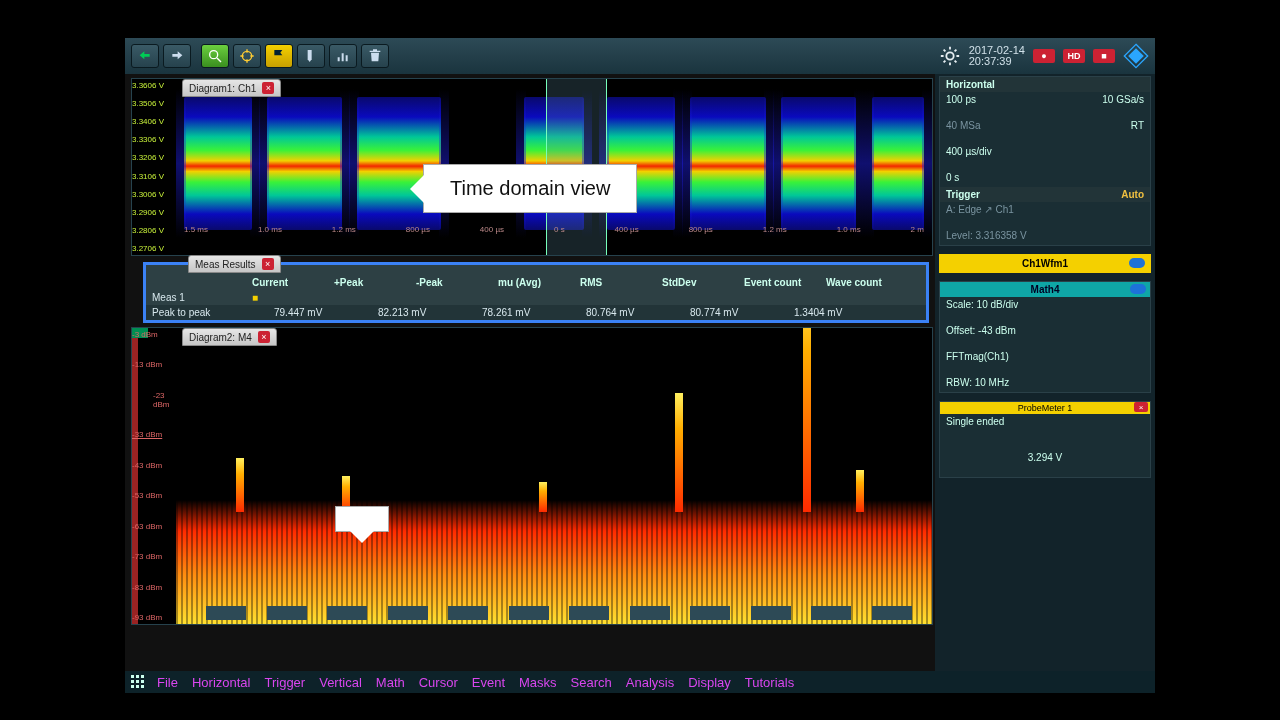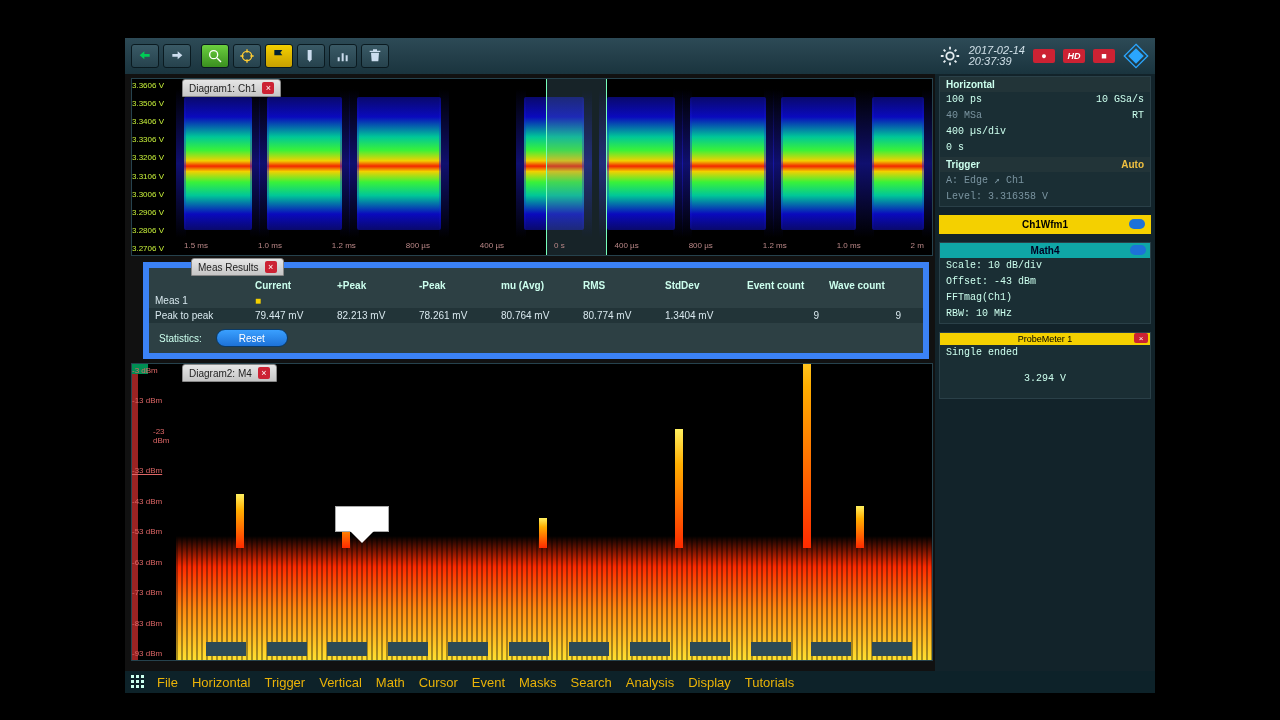--- a/index.html
+++ b/index.html
@@ -3,40 +3,40 @@
 <meta charset="utf-8">
 <style>
   * { box-sizing: border-box; margin: 0; padding: 0; }
   html, body { width: 1280px; height: 720px; background: #000; font-family: Arial, sans-serif; overflow: hidden; }
   .stage { position: absolute; left: 125px; top: 38px; width: 1030px; height: 655px; background: #111; }
   
   .toolbar { position: absolute; left: 0; top: 0; right: 0; height: 36px; background: linear-gradient(#2d4a56,#1a343e); display: flex; align-items: center; padding: 0 6px; }
   .tool-btn { width: 28px; height: 24px; margin-right: 4px; border: 1px solid #0a1a20; border-radius: 3px; background: linear-gradient(#3a5a66,#26424d); display: flex; align-items: center; justify-content: center; color: #cfe; font-size: 13px; cursor: pointer; }
   .tool-btn.green { background: linear-gradient(#6bcf3f,#3a8f1f); color:#fff; }
   .tool-btn svg { width: 16px; height: 16px; }
-  .toolbar-right { margin-left: auto; display: flex; align-items: center; gap: 8px; color: #d0e0e8; font-size: 11px; font-style: italic; }
+  .toolbar-right { margin-left: auto; display: flex; align-items: center; gap: 8px; color: #d0e0e8; font-size: 11px; }
   .gear { width: 22px; height: 22px; }
   .clock { line-height: 1; text-align: left; }
   .badge { width: 22px; height: 14px; font-size: 9px; font-weight: bold; color:#fff; display:flex; align-items:center; justify-content:center; border-radius:2px; }
   .badge.red { background:#c23; }
   .logo { width: 26px; height: 26px; }
   
   .main { position:absolute; left:0; top:36px; width:810px; bottom:22px; }
   .side { position:absolute; right:0; top:36px; width:220px; bottom:22px; background:#12232a; display:flex; flex-direction:column; gap:8px; padding-top:2px; }
-  .bottombar { position:absolute; left:0; right:0; bottom:0; height:22px; background:#0d2229; display:flex; align-items:center; color:#eab308; font-size:13px; padding-left:6px; }
+  .bottombar { position:absolute; left:0; right:0; bottom:0; height:22px; background:#0d2229; display:flex; align-items:center; color:#d946ef; font-size:13px; padding-left:6px; }
   .grip { width:18px; height:14px; display:grid; grid-template-columns:repeat(3,3px); grid-template-rows:repeat(3,3px); gap:2px; margin-right:8px; }
   .grip span { background:#cfe; }
   .bottombar .mi { margin-right:14px; }
   
   .diagram { position:relative; background:#000; border:1px solid #26424d; margin-left:6px; margin-right:2px; }
   .diagram .scale { position:absolute; left:0; top:0; bottom:0; width:44px; display:flex; flex-direction:column; justify-content:space-between; font-size:8px; color:#c7f03a; padding:2px 0; background:rgba(0,0,0,.3); z-index:3; }
   .diagram .plot { position:absolute; left:44px; right:0; top:0; bottom:0; overflow:hidden; }
   .diagram .tab { position:absolute; left:50px; top:0; height:18px; background:linear-gradient(#e6e6e6,#c6c6c6); border:1px solid #888; border-radius:3px 3px 0 0; font-size:10px; color:#222; padding:1px 6px; display:flex; align-items:center; gap:6px; z-index:4; }
   .close-x { width:12px; height:12px; background:#c23; color:#fff; font-size:9px; display:flex; align-items:center; justify-content:center; border-radius:2px; }
-  .diagram .xticks { position:absolute; left:44px; right:0; bottom:0; height:14px; display:flex; justify-content:space-between; font-size:8px; color:#b88; padding:0 8px; z-index:3; }
+  .diagram .xticks { position:absolute; left:44px; right:0; bottom:16px; height:14px; display:flex; justify-content:space-between; font-size:8px; color:#b88; padding:0 8px; z-index:3; }
   
   .burst { position:absolute; top:10%; bottom:14%; border-radius:2px; background:
     linear-gradient(to bottom,
       rgba(10,10,120,.9) 0%,
       rgba(10,10,200,.95) 15%,
       rgba(0,210,160,.95) 30%,
       rgba(60,255,60,.95) 40%,
       rgba(255,220,0,.95) 48%,
       rgba(255,40,0,.95) 52%,
       rgba(255,220,0,.95) 56%,
@@ -48,33 +48,33 @@
   }
   .burst::before, .burst::after { content:""; position:absolute; top:-6%; bottom:-6%; width:10px; background:linear-gradient(to bottom,transparent,rgba(30,30,220,.5),transparent); }
   .burst::before{ left:-8px;} .burst::after{ right:-8px;}
   .cursorband { position:absolute; top:0; bottom:0; background:rgba(90,140,160,.25); border-left:1px solid #7fb; border-right:1px solid #7fb; z-index:2; }
   
   .fire-base { position:absolute; left:0; right:0; bottom:0; height:42%; background:linear-gradient(to top,#ffe030 0%,#ff8c10 40%,#ff2a00 75%,rgba(255,42,0,0) 100%); }
   .fire-noise { position:absolute; left:0; right:0; bottom:0; height:44%; background:repeating-linear-gradient(90deg,rgba(0,0,0,.35) 0 2px,transparent 2px 5px); mix-blend-mode:multiply; }
   .spike { position:absolute; bottom:38%; width:8px; background:linear-gradient(to top,#ff2a00,#ffae00 70%,#fff060); }
   .tickbox { position:absolute; bottom:4px; width:40px; height:14px; background:#2d4a56; }
   
-  .meas { margin:6px 6px 4px 18px; background:#2d4044; border:6px solid #3b82f6; position:relative; }
+  .meas { margin:6px 6px 4px 18px; background:#2d4044; border:3px solid #3b82f6; position:relative; }
   .meas .tab { position:absolute; left:42px; top:-10px; height:18px; background:linear-gradient(#e6e6e6,#c6c6c6); border:1px solid #888; border-radius:3px 3px 0 0; font-size:10px; color:#222; padding:1px 6px; display:flex; align-items:center; gap:6px; }
   .meas-head, .meas-row { display:grid; grid-template-columns:100px repeat(8,82px); font-size:10px; color:#d8e8ee; }
   .meas-head { padding:12px 6px 2px 6px; font-weight:bold; color:#cfe; }
   .meas-row { padding:2px 6px; }
-  .meas-row.b { background:#223438; }
+  .meas-row.b { background:#223438;gap:22px; }
   .meas-row .r { text-align:right; padding-right:10px; }
   .meas-foot { display:flex; align-items:center; gap:14px; padding:6px 10px; font-size:10px; color:#cfe; }
   .reset-btn { width:72px; height:18px; background:linear-gradient(#3aa0ff,#1d72d8); border:1px solid #0a3a66; border-radius:9px; color:#fff; font-size:10px; display:flex; align-items:center; justify-content:center; }
   
   .card { margin:0 4px; background:#1a2e34; border:1px solid #2a4048; font-size:10px; color:#cfe; position:relative; }
   .card .hdr { padding:2px 6px; font-weight:bold; background:#223438; display:flex; justify-content:space-between; }
-  .card .body { padding:2px 6px 4px 6px; display:grid; grid-template-columns:1fr 1fr; row-gap:5px;font-family:Liberation Mono, monospace; }
+  .card .body { padding:2px 6px 4px 6px; display:grid; grid-template-columns:1fr 1fr; row-gap:15px; }
   .card.ch1 { border:2px solid #f4d000; }
   .card.ch1 .hdr { background:#f4d000; color:#000; justify-content:center; position:relative; }
   .card.math .hdr { background:#0fa6a6; color:#002; justify-content:center; position:relative; }
   .pm-hdr { height:12px; background:#f4d000; color:#000; font-size:9px; display:flex; align-items:center; justify-content:center; position:relative;text-align:center; }
   .pm-x { position:absolute; right:2px; top:0; width:14px; height:10px; background:#c23; color:#fff; font-size:8px; display:flex; align-items:center; justify-content:center; border-radius:2px; }
   .pill { position:absolute; right:4px; top:2px; width:16px; height:10px; border-radius:5px; background:#1d72d8; }
   .auto { color:#f0c040; }
   .dim { color:#7a94a0; }
   
   .callout { position:absolute; background:#fff; color:#111; font-size:20px; padding:12px 26px; border:1px solid #aaa; z-index:10; }
@@ -222,24 +222,20 @@
           <div>Peak to peak</div>
           <div>79.447 mV</div>
           <div>82.213 mV</div>
           <div>78.261 mV</div>
           <div>80.764 mV</div>
           <div>80.774 mV</div>
           <div>1.3404 mV</div>
           <div class="r">9</div>
           <div class="r">9</div>
         </div>
-      <div class="meas-foot">
-        <span>Statistics:</span>
-        <div class="reset-btn">Reset</div>
-      </div>
     </div>
 
     <div class="diagram" style="height:298px;margin-top:2px">
       <div class="yt-left"></div>
       <div class="yt-top"></div>
       <div class="tab">
         <span>Diagram2: M4</span>
         <span class="close-x">×</span>
       </div>
       <div class="scale" id="d2y">
@@ -271,20 +267,24 @@
           <div class="tickbox" style="left: 44%;"></div>
           <div class="tickbox" style="left: 52%;"></div>
           <div class="tickbox" style="left: 60%;"></div>
           <div class="tickbox" style="left: 68%;"></div>
           <div class="tickbox" style="left: 76%;"></div>
           <div class="tickbox" style="left: 84%;"></div>
           <div class="tickbox" style="left: 92%;"></div>
         </div>
     </div>
 
+    <div class="callout top" style="left:298px; top:90px">
+      <span>Time domain view</span>
+      <div class="arrow"></div>
+    </div>
     <div class="callout bot" style="left:210px; top:432px">
       <div class="arrow"></div>
     </div>
   </div>
 
   <div class="side">
     <div class="card">
       <div class="hdr">
           <span>Horizontal</span>
         </div>

